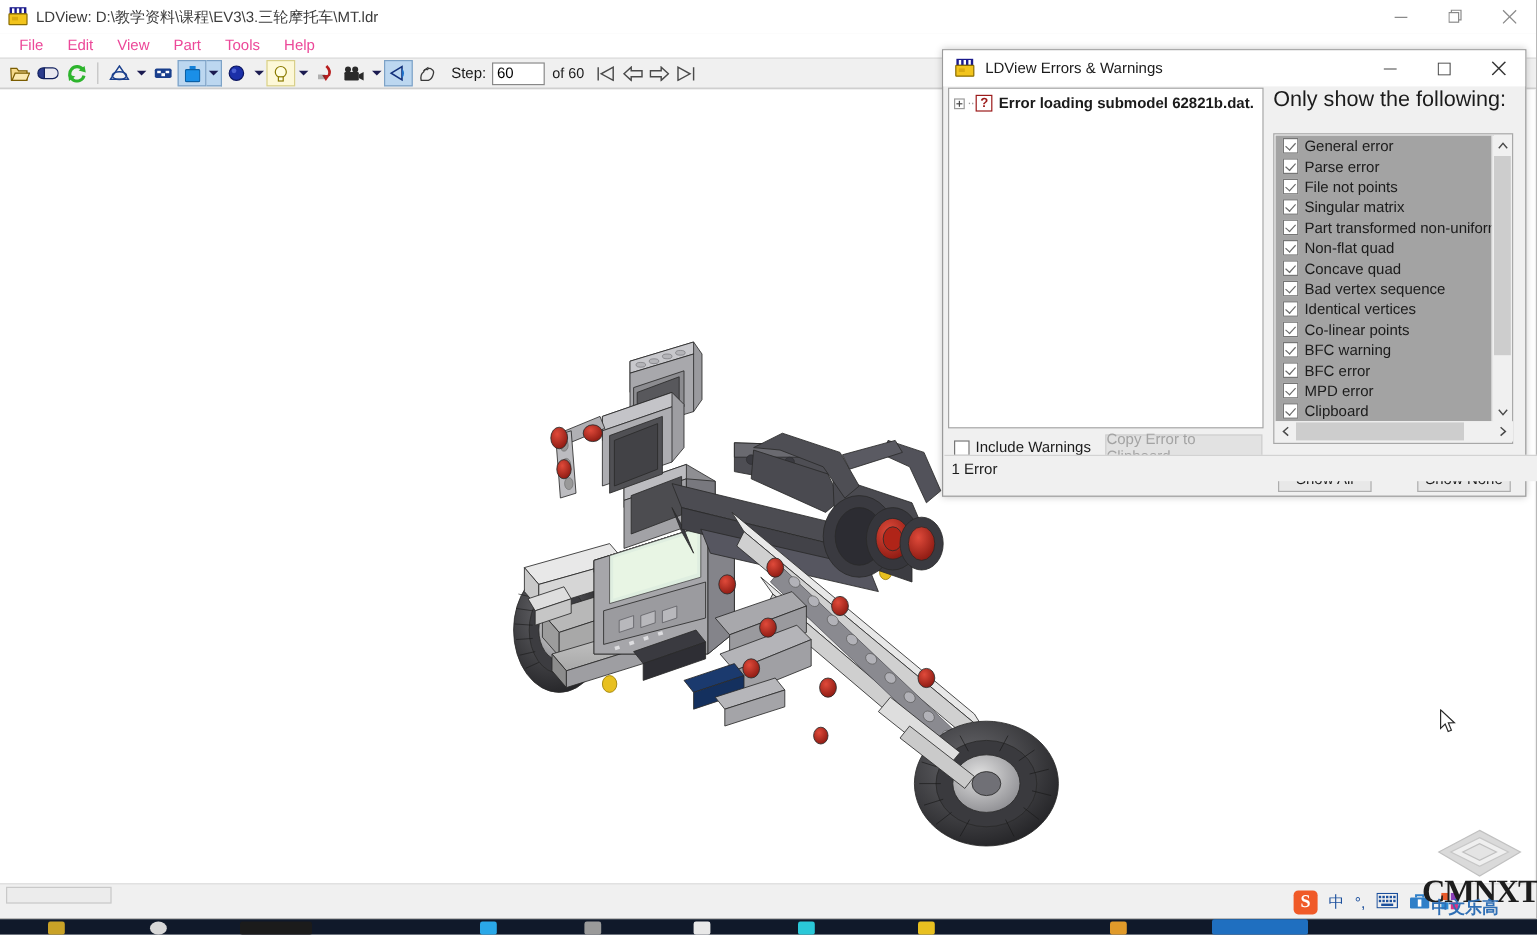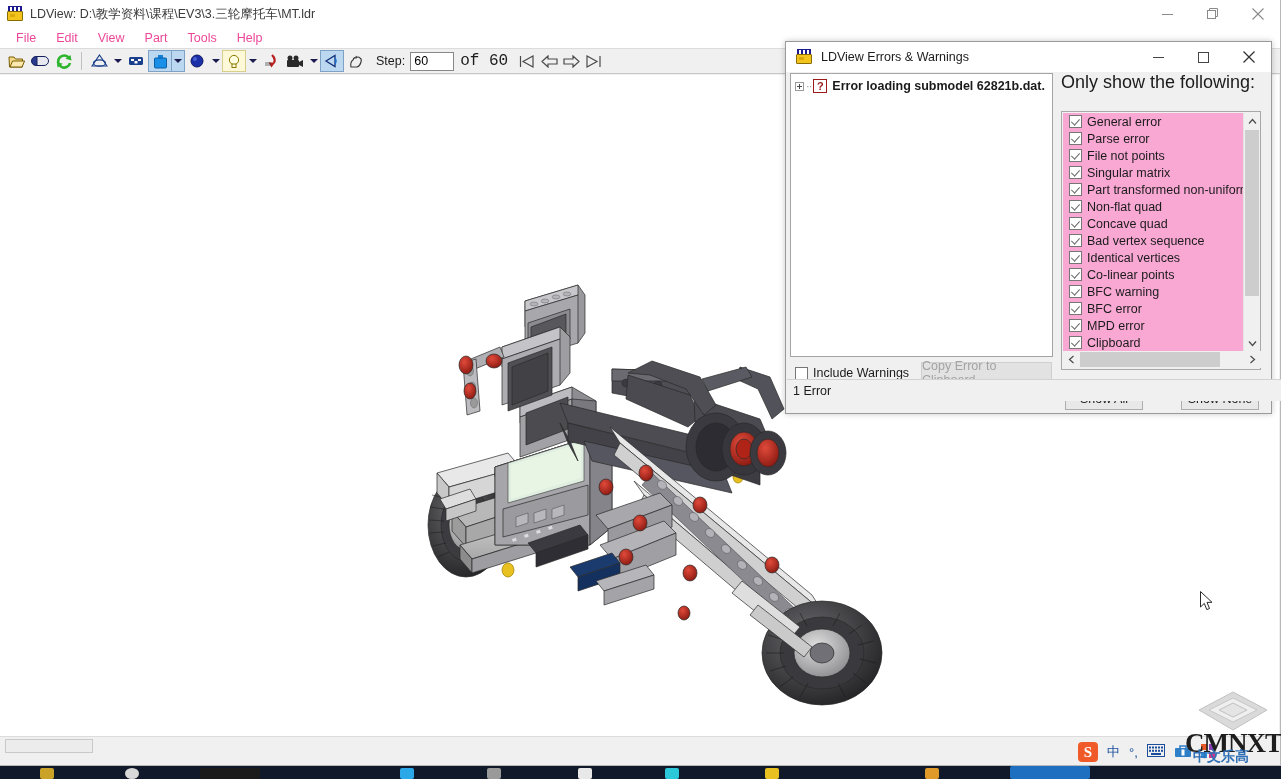--- a/index.html
+++ b/index.html
@@ -87,21 +87,21 @@
     border-top: 4px solid #1b1b50;
   }
   .tb-sep { width: 1px; height: 18px; background: #c0c0c0; margin: 0 5px; }
 
   #step-label { font-size: 12.5px; color: #1b1b1b; margin-left: 8px; }
   #step-input {
     width: 44px; height: 19px; margin-left: 5px;
     border: 1px solid #888; background: #fff; font-size: 12.5px;
     padding-left: 3px; font-family: "Liberation Sans", sans-serif; color: #000;
   }
-  #step-of { font-size: 16px; color: #1b1b1b; margin-left: 6px; font-family: Liberation Mono, monospace; }
+  #step-of { font-size: 12px; color: #1b1b1b; margin-left: 6px; }
   .navbtn { width: 22px; height: 22px; display:flex; align-items:center; justify-content:center; }
 
   
   #viewport {
     position: absolute; left: 0; top: 75px; width: 1279px; height: 672px;
     background: #ffffff; overflow: hidden;
   }
   #model-canvas { position: absolute; left: 0; top: 0; width: 1279px; height: 672px; }
 
   
@@ -188,21 +188,21 @@
   #filter-panel {
     position: absolute; left: 275px; top: 0px; width: 208px; height: 310px;
   }
   #filter-caption { font-size: 18px; color: #1b1b1b; margin-bottom: 18px; }
   #filter-box {
     position: relative; width: 200px; height: 259px;
     border: 1px solid #a8a8a8; background: #f0f0f0;
   }
   #filter-list {
     position: absolute; left: 1px; top: 1px; width: 182px; height: 238px;
-    background: #f9a8d4; overflow: hidden;
+    background: #a3a3a3; overflow: hidden;
   }
   .filter-row { display: flex; align-items: center; height: 17px; padding-left: 6px; }
   .filter-label { font-size: 12.5px; color: #1b1b1b; white-space: nowrap; }
   #filter-vscroll {
     position: absolute; right: 1px; top: 1px; width: 16px; height: 238px;
     background: #f0f0f0; border-left: 1px solid #e4e4e4;
   }
   .sb-arrow {
     width: 16px; height: 16px; display: flex; align-items: center; justify-content: center;
     color: #4a4a4a; font-size: 9px;

